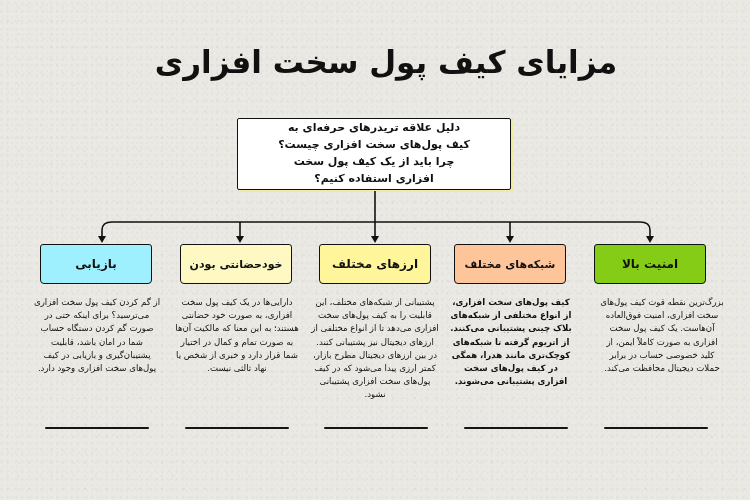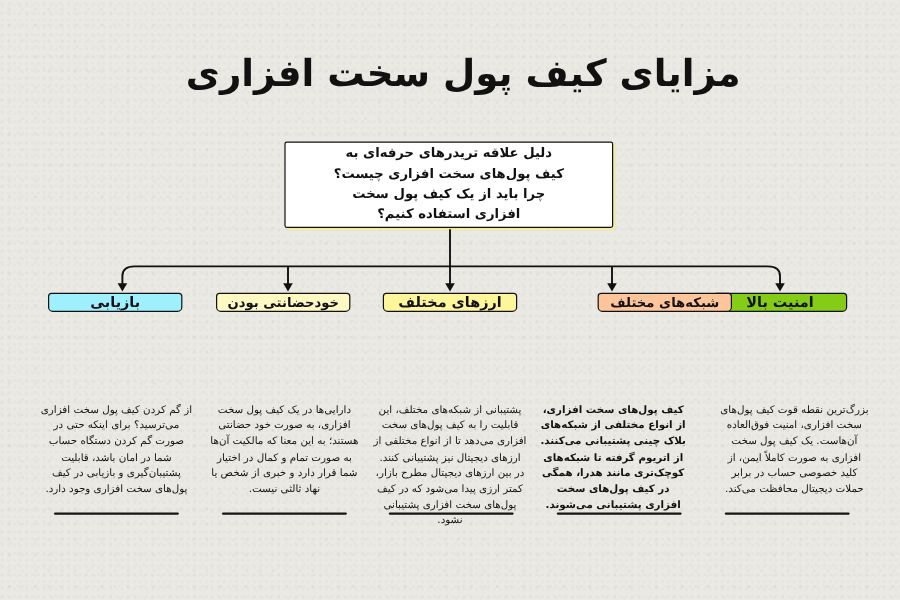--- a/index.html
+++ b/index.html
@@ -22,28 +22,28 @@
   .central {
     position:absolute; left:237px; top:118px; width:274px; height:72px;
     background:#fff; border:1.6px solid #111; border-radius:2px;
     box-shadow:2px 2px 0 #f1e9a6;
     display:flex; align-items:flex-start; justify-content:center;
     direction:rtl; text-align:center;
     font-size:11px; font-weight:bold; line-height:17px; padding:0 40px; box-sizing:border-box;
   }
   svg.connectors { position:absolute; left:0; top:0; width:750px; height:500px; pointer-events:none; }
   .cat {
-    position:absolute; top:244px; width:112px; height:16px; box-sizing:border-box;
+    position:absolute; top:244px; width:112px; height:40px; box-sizing:border-box;
     border:1.4px solid #111; border-radius:3px 3px 4px 4px;
     display:flex; align-items:center; justify-content:center;
     direction:rtl; font-size:12px; font-weight:bold;
   }
   .desc {
     position:absolute; top:296px; width:130px;
-    direction:rtl; text-align:center; font-size:8.6px; line-height:13.2px; color:#111;margin-top:40px;
+    direction:rtl; text-align:center; font-size:8.6px; line-height:13.2px; color:#111;
   }
   .dash { position:absolute; top:427px; height:2.2px; width:104px; background:#151515; border-radius:1px; }
 </style>
 </head>
 <body>
 
 <div class="title">مزایای کیف پول سخت افزاری</div>
 
 <div class="central">
   <span>دلیل علاقه تریدرهای حرفه‌ای به کیف پول‌های سخت افزاری چیست؟ چرا باید از یک کیف پول سخت افزاری استفاده کنیم؟</span>
@@ -61,21 +61,21 @@
     <polygon points="236,236 244,236 240,243"></polygon>
     <polygon points="371,236 379,236 375,243"></polygon>
     <polygon points="506,236 514,236 510,243"></polygon>
     <polygon points="646,236 654,236 650,243"></polygon>
   </g>
 </svg>
 
 <div class="cat" style="left:594px; background:#84cc16;">
   <span>امنیت بالا</span>
 </div>
-<div class="cat" style="left:454px; background:#ffc59a; font-size:11px;margin-left:44px;">
+<div class="cat" style="left:454px; background:#ffc59a; font-size:11px;">
   <span>شبکه‌های مختلف</span>
 </div>
 <div class="cat" style="left:319px; background:#fff59a;text-align:center;">
   <span>ارزهای مختلف</span>
 </div>
 <div class="cat" style="left:180px; background:#fef9c3; font-size:11px;">
   <span>خودحضانتی بودن</span>
 </div>
 <div class="cat" style="left:40px; background:#9ef0ff;">
   <span>بازیابی</span>

